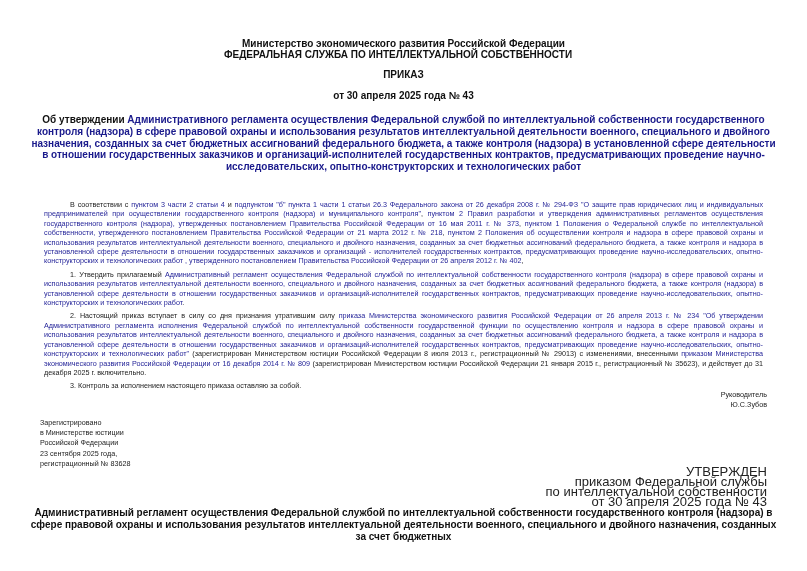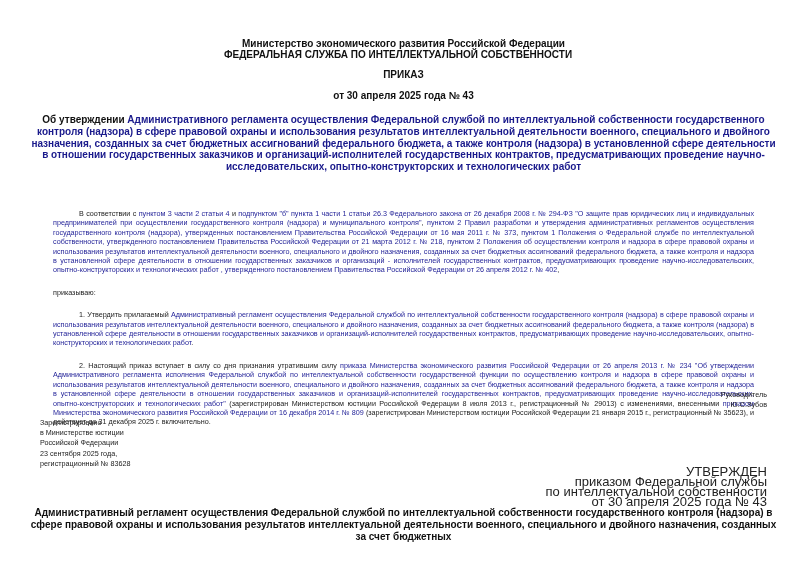--- a/index.html
+++ b/index.html
@@ -5,21 +5,21 @@
   html, body { margin: 0; padding: 0; background: #ffffff; }
   body { width: 807px; height: 571px; overflow: hidden; position: relative; font-family: "Liberation Sans", sans-serif; color: #111; }
   .page { position: absolute; left: 0; top: 0; width: 807px; height: 571px; }
   .hdr1 { position: absolute; left: 0; width: 807px; top: 38px; font-size: 10px; font-weight: bold; text-align: center; line-height: 11px; }
   .hdr2 { position: absolute; left: 0; width: 796px; top: 49px; font-size: 10px; font-weight: bold; text-align: center; line-height: 11px; }
   .order { position: absolute; left: 0; width: 807px; top: 69px; font-size: 10px; font-weight: bold; text-align: center; }
   .date { position: absolute; left: 0; width: 807px; top: 90px; font-size: 10px; font-weight: bold; text-align: center; }
   .title { position: absolute; left: 30px; width: 747px; top: 114px; font-size: 10px; font-weight: bold; text-align: center; line-height: 11.8px; color: #111; }
   .title .link { color: #1a1a8c; }
   .body { position: absolute; left: 40px; width: 727px; font-size: 7.2px; line-height: 9.4px; color: #222; text-align: justify; }
-  .body p { margin: 13px; }
+  .body p { margin: 4px; }
   .indent { text-indent: 26px; }
   .link { color: #1e1e96; }
   .p1 { top: 196px; }
   .sign { position: absolute; right: 40px; top: 390px; font-size: 7.2px; line-height: 10px; text-align: right; color: #222; }
   .reg { position: absolute; left: 40px; top: 418px; font-size: 7.2px; line-height: 10.2px; color: #222; }
   .appr { position: absolute; right: 40px; top: 467px; font-size: 13px; line-height: 10px; text-align: right; color: #222; }
   .reglament { position: absolute; left: 30px; width: 747px; top: 507px; font-size: 10px; font-weight: bold; text-align: center; line-height: 11.8px; color: #111; }
 </style>
 </head>
 <body>
@@ -32,27 +32,27 @@
   <div class="date">от 30 апреля 2025 года № 43</div>
 
   <div class="title">
     <span>Об утверждении </span><span class="link">Административного регламента осуществления Федеральной службой по интеллектуальной собственности государственного контроля (надзора) в сфере правовой охраны и использования результатов интеллектуальной деятельности военного, специального и двойного назначения, созданных за счет бюджетных ассигнований федерального бюджета, а также контроля (надзора) в установленной сфере деятельности в отношении государственных заказчиков и организаций-исполнителей государственных контрактов, предусматривающих проведение научно-исследовательских, опытно-конструкторских и технологических работ</span>
   </div>
 
   <div class="body p1">
     <p class="indent">
       <span>В соответствии с </span><span class="link">пунктом 3 части 2 статьи 4</span><span> и </span><span class="link">подпунктом "б" пункта 1 части 1 статьи 26.3 Федерального закона от 26 декабря 2008 г. № 294-ФЗ "О защите прав юридических лиц и индивидуальных предпринимателей при осуществлении государственного контроля (надзора) и муниципального контроля"</span><span>, </span><span class="link">пунктом 2 Правил разработки и утверждения административных регламентов осуществления государственного контроля (надзора), утвержденных постановлением Правительства Российской Федерации от 16 мая 2011 г. № 373</span><span>, </span><span class="link">пунктом 1 Положения о Федеральной службе по интеллектуальной собственности, утвержденного постановлением Правительства Российской Федерации от 21 марта 2012 г. № 218</span><span>, </span><span class="link">пунктом 2 Положения об осуществлении контроля и надзора в сфере правовой охраны и использования результатов интеллектуальной деятельности военного, специального и двойного назначения, созданных за счет бюджетных ассигнований федерального бюджета, а также контроля и надзора в установленной сфере деятельности в отношении государственных заказчиков и организаций - исполнителей государственных контрактов, предусматривающих проведение научно-исследовательских, опытно-конструкторских и технологических работ , утвержденного постановлением Правительства Российской Федерации от 26 апреля 2012 г. № 402</span><span>,</span>
     </p>
-    <p>приказываю:</p>
     <p class="indent">
       <span>1. Утвердить прилагаемый </span><span class="link">Административный регламент осуществления Федеральной службой по интеллектуальной собственности государственного контроля (надзора) в сфере правовой охраны и использования результатов интеллектуальной деятельности военного, специального и двойного назначения, созданных за счет бюджетных ассигнований федерального бюджета, а также контроля (надзора) в установленной сфере деятельности в отношении государственных заказчиков и организаций-исполнителей государственных контрактов, предусматривающих проведение научно-исследовательских, опытно-конструкторских и технологических работ</span><span>.</span>
     </p>
     <p class="indent">
       <span>2. Настоящий приказ вступает в силу со дня признания утратившим силу </span><span class="link">приказа Министерства экономического развития Российской Федерации от 26 апреля 2013 г. № 234 "Об утверждении Административного регламента исполнения Федеральной службой по интеллектуальной собственности государственной функции по осуществлению контроля и надзора в сфере правовой охраны и использования результатов интеллектуальной деятельности военного, специального и двойного назначения, созданных за счет бюджетных ассигнований федерального бюджета, а также контроля и надзора в установленной сфере деятельности в отношении государственных заказчиков и организаций-исполнителей государственных контрактов, предусматривающих проведение научно-исследовательских, опытно-конструкторских и технологических работ"</span><span> (зарегистрирован Министерством юстиции Российской Федерации 8 июля 2013 г., регистрационный № 29013) с изменениями, внесенными </span><span class="link">приказом Министерства экономического развития Российской Федерации от 16 декабря 2014 г. № 809</span><span> (зарегистрирован Министерством юстиции Российской Федерации 21 января 2015 г., регистрационный № 35623), и действует до 31 декабря 2025 г. включительно.</span>
     </p>
+    <p class="indent">3. Контроль за исполнением настоящего приказа оставляю за собой.</p>
   </div>
 
   <div class="sign">
     <div>Руководитель</div>
     <div>Ю.С.Зубов</div>
   </div>
 
   <div class="reg">
     <div>Зарегистрировано</div>
     <div>в Министерстве юстиции</div>

